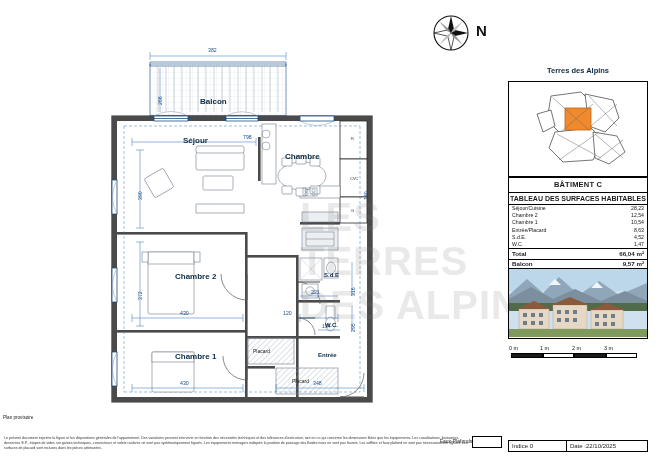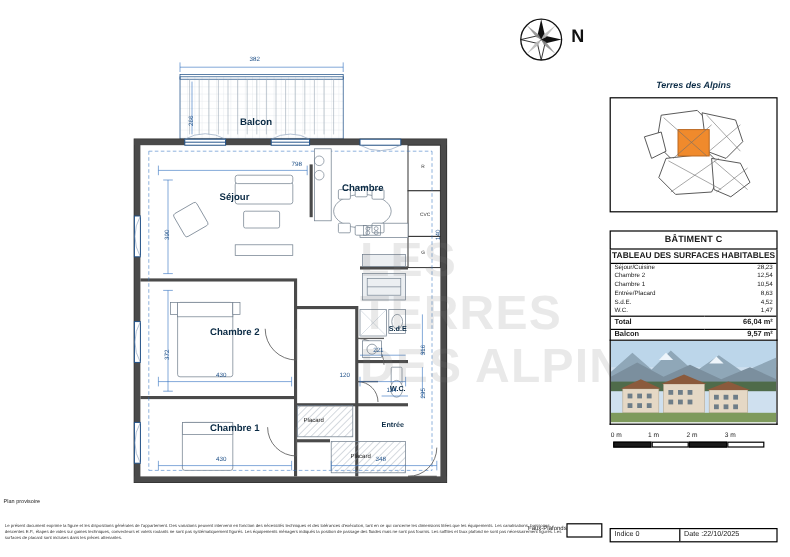--- a/index.html
+++ b/index.html
@@ -20,26 +20,26 @@
   #compass .nlabel {
     position:absolute; left:44px; top:8px;
     font-size:15px; font-weight:bold; color:#111;
   }
 
   
   #infopanel {
     position:absolute; left:508px; top:66px; width:140px; height:386px;
     font-size:6px;
   }
-  .addr { text-align:center; font-weight:bold; font-size:7.5px; line-height:10.5px; color:#0b2b45;font-style:italic; }
+  .addr { text-align:center; font-weight:bold; font-size:7.5px; line-height:10.5px; color:#0b2b45; }
   .panel-box { border:1px solid #000; margin-top:4px; }
   .panel-row {
     border:1px solid #000; border-top:none;
     text-align:center; font-weight:bold; font-size:7.5px;
-    padding:2.5px 0; letter-spacing:.2px;margin-top:15px;
+    padding:2.5px 0; letter-spacing:.2px;
   }
   .panel-row.first { border-top:1px solid #000; }
 
   
   #situation { position:relative; height:96px; background:#fff; overflow:hidden; }
   #situation svg { position:absolute; left:0; top:0; }
 
   
   #surfaces { border:1px solid #000; border-top:none; }
   #surfaces .title {
@@ -383,21 +383,21 @@
 
         <line x1="160" y1="68" x2="160" y2="112"></line>
       </g>
     </svg>
 
     <div id="watermark"><span>LES</span>
 <span>TERRES</span>
 <span>DES ALPINS</span></div>
 
     <div class="rlab" style="left:200px; top:97px;">Balcon</div>
-    <div class="rlab" style="left:183px; top:160px;">Séjour</div>
+    <div class="rlab" style="left:183px; top:136px;">Séjour</div>
     <div class="rlab" style="left:285px; top:152px;">Chambre</div>
     <div class="rlab" style="left:175px; top:272px;">Chambre 2</div>
     <div class="rlab" style="left:175px; top:352px;">Chambre 1</div>
     <div class="rlab small" style="left:324px; top:272px;">S.d.E</div>
     <div class="rlab small" style="left:325px; top:322px;">W.C.</div>
     <div class="rlab small" style="left:318px; top:352px;">Entrée</div>
     <div class="rlab tiny" style="left:253px; top:348px;">Placard</div>
     <div class="rlab tiny" style="left:292px; top:378px;">Placard</div>
 
     <div class="dim" style="left:208px; top:47px;">382</div>

